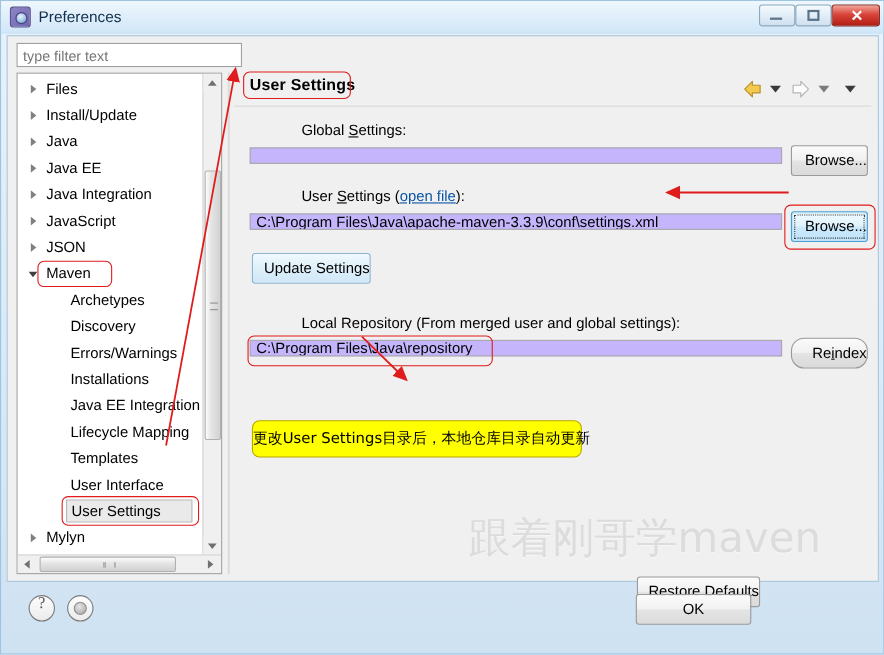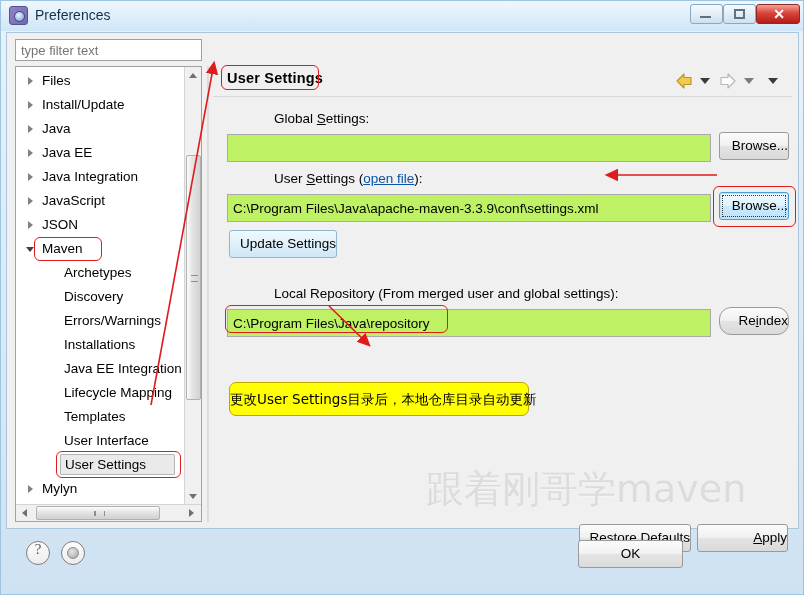--- a/index.html
+++ b/index.html
@@ -55,21 +55,21 @@
     position:absolute;left:0;top:1px;width:44px;text-align:center;
     color:#fff;font-size:14px;font-weight:bold;font-family:"Liberation Serif",serif;
   }
   
   #client{
     position:absolute;left:5px;top:31px;width:793px;height:497px;
     background:#f0f0f0;border:1px solid #a9c6dc;box-sizing:border-box;
   }
   
   #filter-input{
-    position:absolute;left:8px;top:6px;width:187px;height:22px;
+    position:absolute;left:8px;top:6px;width:205px;height:22px;
     border:1px solid #a0a0a0;background:#fff;box-sizing:border-box;
     font-family:inherit;font-size:13px;color:#8a8a8a;padding:2px 5px;
     outline:none;
   }
   
   #tree-panel{
     position:absolute;left:8px;top:33px;width:187px;height:456px;
     background:#fff;border:1px solid #a0a0a0;box-sizing:border-box;
     overflow:hidden;
   }
@@ -156,21 +156,21 @@
     border-top:6px solid #3a3a3a;border-left:5px solid transparent;border-right:5px solid transparent;
   }
   #nav-back-dd{left:30px;}
   #nav-fwd-dd{left:74px;border-top-color:#7b7b7b;}
   #nav-menu-dd{left:98px;}
   
   #hdr-sep{position:absolute;left:0;top:30px;width:579px;height:1px;background:#d9d9d9;}
   
   .flabel{position:absolute;font-size:13.5px;white-space:nowrap;margin-left:47px;}
   .ftext{
-    position:absolute;height:28px;border:1px solid #aaa;background:#bef264;
+    position:absolute;height:15px;border:1px solid #aaa;background:#c4b5fd;
     box-sizing:border-box;font-family:inherit;font-size:13.5px;
     padding:2px 5px;color:#000;outline:none;
   }
   .fbtn{
     position:absolute;height:28px;box-sizing:border-box;
     border:1px solid #9a9a9a;border-radius:3px;
     background:linear-gradient(180deg,#fbfbfb 0%,#f0f0f0 48%,#e3e3e3 52%,#dadada 100%);
     font-family:inherit;font-size:13.5px;color:#000;cursor:default;
     text-align:right;line-height:26px;
   }
@@ -379,21 +379,20 @@
       <div class="redbox" style="left:500px;top:120px;width:83px;height:41px;"></div>
 
       <div class="fbtn" style="left:16px;top:164px;width:108px;background:linear-gradient(180deg,#f0f9fe 0%,#dff0fa 50%,#cfe7f7 100%);border-color:#8fb6cf;">Update Settings</div>
 
       <div class="flabel" style="left:14px;top:220px;">Local Repository (From merged user and global settings):</div>
       <input class="ftext" style="left: 14px; top: 243px; width: 484px;" type="text" value="C:\Program Files\Java\repository">
       <div class="redbox" style="left:12px;top:239px;width:223px;height:28px;"></div>
       <div class="fbtn" style="left:506px;top:241px;width:70px;border-radius:12px;">Re<span class="mn">i</span>ndex</div>
 
       <div class="fbtn" id="restore-btn">Restore <span class="mn">D</span>efaults</div>
-      <div class="fbtn" id="apply-btn"><span class="mn">A</span>pply</div>
     </div>
 
     <div id="callout">更改User Settings目录后，本地仓库目录自动更新</div>
     <div id="watermark">跟着刚哥学maven</div>
   </div>
 
   <div id="footer">
     <div class="circ-icon" id="help-icon">
         <span>?</span>
       </div>

